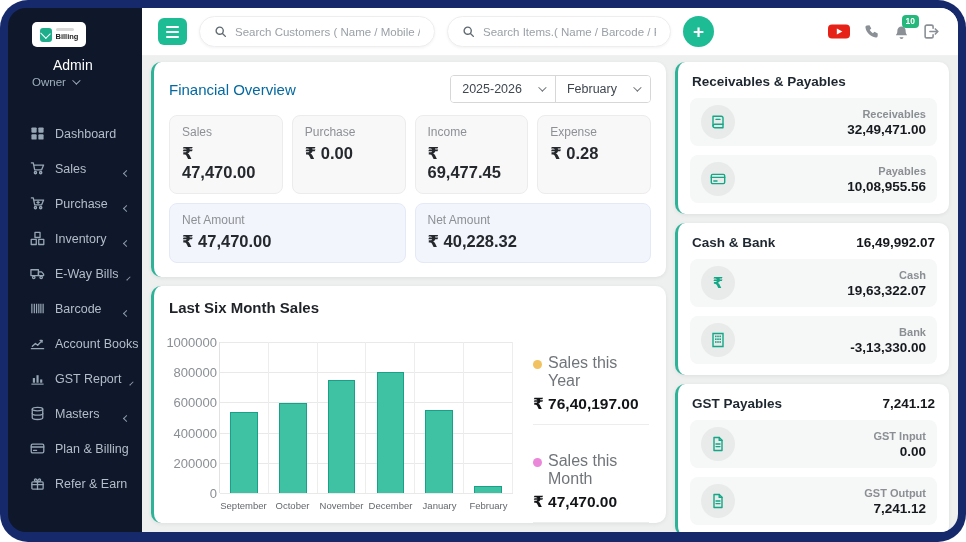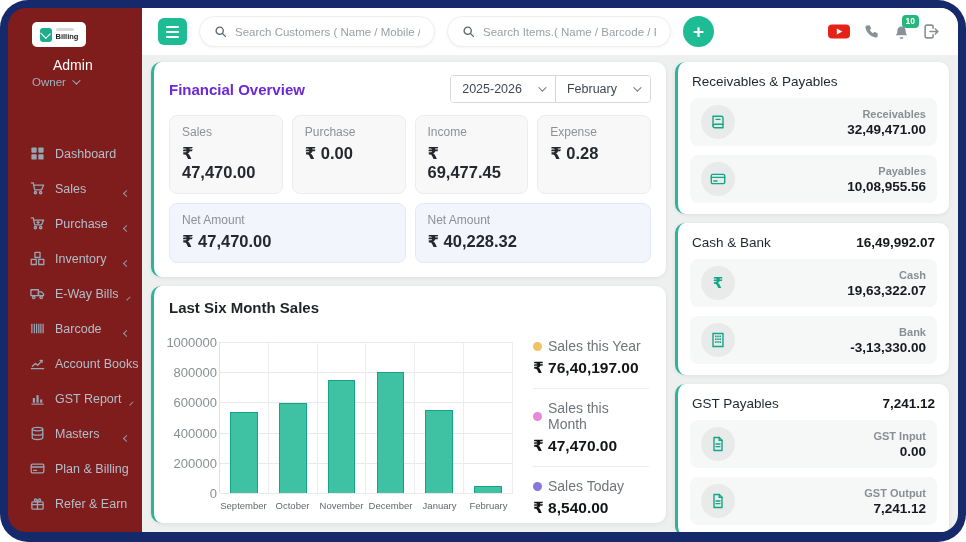--- a/index.html
+++ b/index.html
@@ -12,26 +12,25 @@
     width: 966px; height: 542px;
     background: #16296b;
     border-radius: 28px;
     padding: 8px 8px 10px 8px;
     display: flex;
     overflow: hidden;
   }
   
   .sidebar {
     width: 134px; flex: none;
-    background: #7f1d1d;
+    background: #0f172a;
     border-radius: 18px 0 0 18px;
     color: #aeb9c4;
     display: flex; flex-direction: column;
     overflow: hidden;
-    gap: 20px;
   }
   .brand { padding: 14px 10px 12px 24px; }
   .logo-chip {
     width: 54px; height: 25px; background: #fff; border-radius: 5px;
     display: flex; align-items: center; justify-content: center; gap: 4px;
   }
   .logo-mark { width: 12px; height: 14px; background: #1fae8c; border-radius: 3px;
     display: flex; align-items: center; justify-content: center; }
   .logo-mark::after { content: ""; width: 6px; height: 7px; border-left: 1.3px solid #fff; border-bottom: 1.3px solid #fff; transform: rotate(-45deg) translate(1px,-1px); }
   .logo-text { font-size: 7.5px; font-weight: 700; color: #222; line-height: 1; }
@@ -106,21 +105,21 @@
   .left-col { flex: 1; min-width: 0; display: flex; flex-direction: column; gap: 9px; }
   .right-col { width: 274px; flex: none; display: flex; flex-direction: column; gap: 9px; }
   .card {
     background: #fff; border-radius: 10px;
     border-left: 3px solid #2eb398;
     box-shadow: 0 1px 4px rgba(0,0,0,.07);
   }
   
   .fin-card { padding: 13px 15px 14px; }
   .fin-head { display: flex; align-items: center; justify-content: space-between; margin-bottom: 12px; }
-  .fin-title { font-size: 15px; font-weight: 700; color: #6d28d9; }
+  .fin-title { font-size: 15px; font-weight: 400; color: #0369a1; }
   .select-group { display: flex; border: 1px solid #d7d7d7; border-radius: 4px; overflow: hidden; }
   .select { display: flex; align-items: center; gap: 16px; padding: 6px 11px; font-size: 12.5px; color: #3f4750; cursor: pointer; background: #fff; }
   .select + .select { border-left: 1px solid #d7d7d7; }
   .chev-down { width: 6px; height: 6px; border-right: 1.4px solid #6b7278; border-bottom: 1.4px solid #6b7278; transform: rotate(45deg) translateY(-2px); }
   .stats-grid { display: grid; grid-template-columns: repeat(4, 1fr); gap: 9px; }
   .stat {
     background: #f8f8f9; border: 1px solid #ececec; border-radius: 8px;
     padding: 9px 12px 11px;
   }
   .stat.net { grid-column: span 2; background: #f3f5fc; border-color: #e4e9f7; }
@@ -144,26 +143,26 @@
   .gridline { position: absolute; left: 0; right: 0; height: 1px; background: #e9e9e9; }
   .bars { position: absolute; inset: 0; display: flex; }
   .slot { flex: 1; border-right: 1px solid #ededed; display: flex; align-items: flex-end; justify-content: center; }
   .bar { width: 58%; background: #3ec2a3; border: 1.5px solid #17a287; border-bottom: none; }
   .xaxis { grid-column: 2; display: flex; align-items: flex-end; padding-top: 5px; }
   .xlabel { flex: 1; text-align: center; font-size: 9.5px; color: #63686d; }
   .legend { width: 128px; flex: none; padding: 22px 2px 0 10px; }
   .legend-entry { padding: 0 0 11px; margin-bottom: 11px; border-bottom: 1px solid #ededed; }
   .legend-top { display: flex; align-items: center; gap: 6px; }
   .dot { width: 9px; height: 9px; border-radius: 50%; flex: none; }
-  .legend-label { font-size: 14px; color: #70757a; }
+  .legend-label { font-size: 16px; color: #70757a; margin-top: 16px; }
   .legend-value { margin-top: 5px; font-size: 15.5px; font-weight: 700; color: #121417; }
   
   .rcard { flex: 1; padding: 11px 12px; display: flex; flex-direction: column; gap: 9px; }
   .rcard-head { display: flex; align-items: center; justify-content: space-between; padding: 1px 2px 0; }
-  .rcard-title { font-size: 13.5px; font-weight: 400; color: #1e2730; }
+  .rcard-title { font-size: 13.5px; font-weight: 700; color: #1e2730; }
   .rcard-total { font-size: 13.5px; font-weight: 700; color: #14171b; }
   .rrow {
     flex: 1; background: #f6f7f7; border-radius: 8px;
     padding: 7px 11px; display: flex; align-items: center; min-height: 40px;
   }
   .chip {
     width: 34px; height: 34px; border-radius: 50%; background: #e9eaea;
     display: flex; align-items: center; justify-content: center;
     color: #13a786; flex: none; font-weight: 700;
   }

